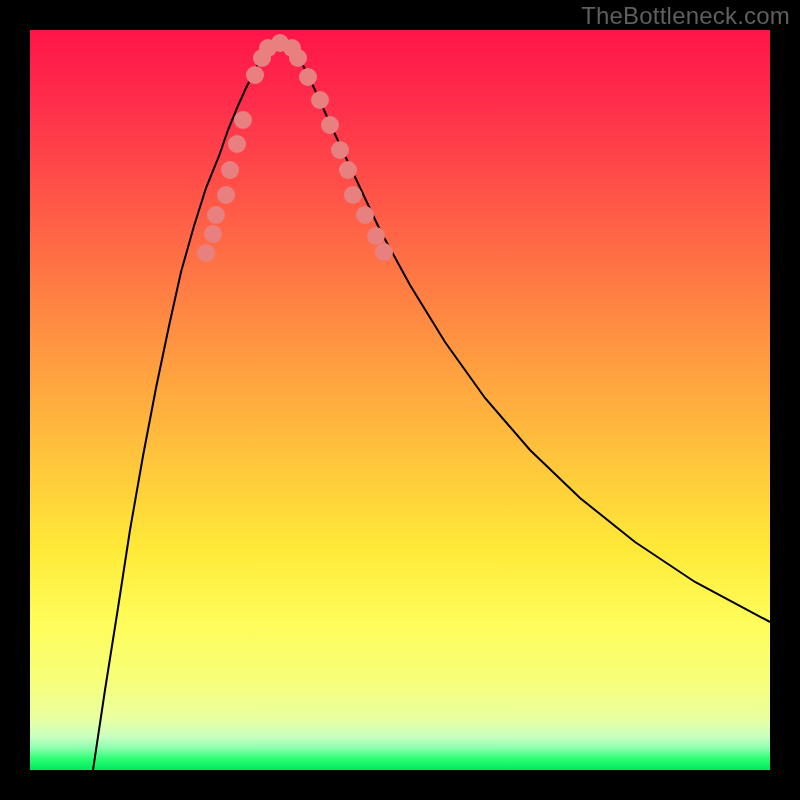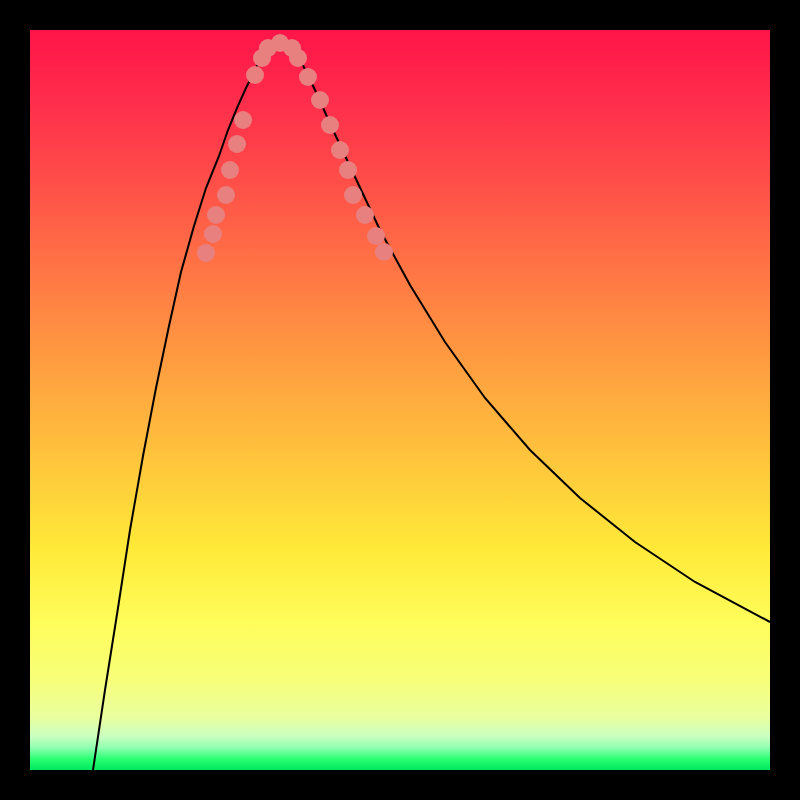--- a/index.html
+++ b/index.html
@@ -58,20 +58,21 @@
     top: 0;
     width: 740px;
     height: 740px;
     overflow: visible;
   }
 </style>
 </head>
 <body>
 
 <div class="outer">
+  <div class="watermark">TheBottleneck.com</div>
 
   <div class="plot">
     <svg class="curve" viewBox="0 0 740 740" preserveAspectRatio="none">
       <path id="curve-path" fill="none" d="M 63 740 L 75 660 L 88 578 L 100 500 L 113 426 L 126 358 L 139 296 L 151 242 L 164 196 L 176 158 L 189 126 L 198 100 L 207 78 L 216 58 L 225 40 L 232 25 L 232 25 L 238 15 L 244 9 L 250 6 L 256 9 L 262 15 L 268 25 L 268 25 L 285 60 L 303 100 L 325 147 L 350 200 L 380 255 L 415 312 L 455 368 L 500 420 L 550 468 L 605 512 L 665 552 L 740 592 " stroke="#000000" stroke-width="2"></path>
       <g id="markers-group">
           <circle cx="176" cy="223" r="9" fill="#e98080"></circle>
           <circle cx="183" cy="204" r="9" fill="#e98080"></circle>
           <circle cx="186" cy="185" r="9" fill="#e98080"></circle>
           <circle cx="196" cy="165" r="9" fill="#e98080"></circle>
           <circle cx="200" cy="140" r="9" fill="#e98080"></circle>

